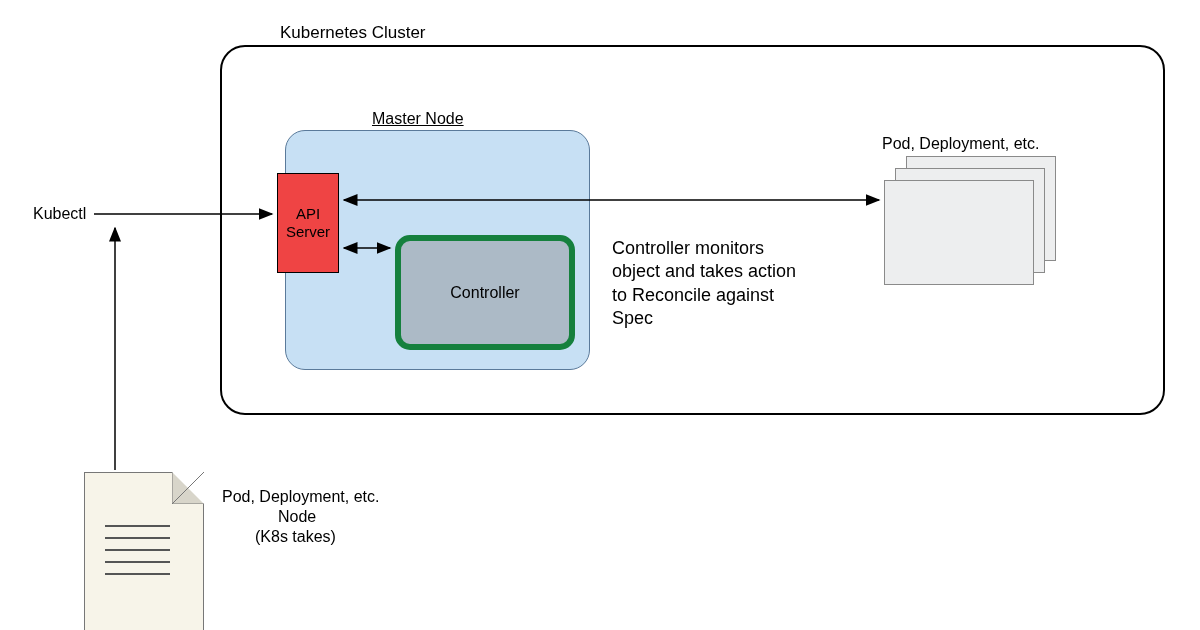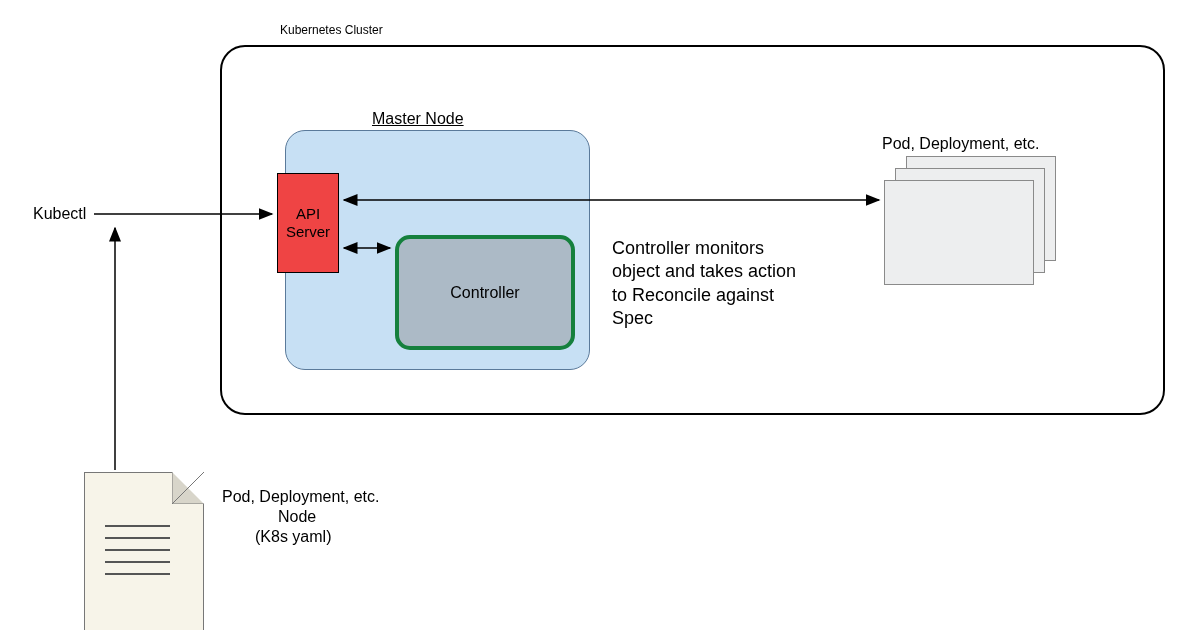--- a/index.html
+++ b/index.html
@@ -54,21 +54,21 @@
       font-size: 15px;
       line-height: 1.2;
     }
     .controller {
       position: absolute;
       left: 395px;
       top: 235px;
       width: 180px;
       height: 115px;
       background: #acbac6;
-      border: 4px solid #15803d;
+      border: 6px solid #15803d;
       border-radius: 15px;
       display: flex;
       align-items: center;
       justify-content: center;
       font-size: 16px;
     }
     .stack-card {
       position: absolute;
       width: 150px;
       height: 105px;
@@ -120,21 +120,21 @@
       top: 0;
       width: 1200px;
       height: 630px;
       pointer-events: none;
     }
   </style>
 </head>
 <body>
 
 <div class="cluster-box"></div>
-<div class="label" style="left: 280px; top: 23px; font-size: 12px;">Kubernetes Cluster</div>
+<div class="label" style="left: 280px; top: 23px; font-size: 17px;">Kubernetes Cluster</div>
 
 <div class="master-node"></div>
 <div class="label" style="left: 372px; top: 110px; font-size: 16px; text-decoration: underline;">Master Node</div>
 
 <div class="api-server">
   <span>API Server</span>
 </div>
 
 <div class="controller">
   <span>Controller</span>
@@ -158,21 +158,21 @@
 </svg>
 <div class="doc-lines">
   <div class="doc-line"></div>
   <div class="doc-line"></div>
   <div class="doc-line"></div>
   <div class="doc-line"></div>
   <div class="doc-line"></div>
 </div>
 <div class="label" style="left: 222px; top: 488px; font-size: 16px;">Pod, Deployment, etc.</div>
 <div class="label" style="left: 278px; top: 508px; font-size: 16px;">Node</div>
-<div class="label" style="left: 255px; top: 528px; font-size: 16px;">(K8s yaml)</div>
+<div class="label" style="left: 255px; top: 528px; font-size: 16px;">(K8s takes)</div>
 
 <svg class="arrow-layer">
   <defs>
     <marker id="arrowhead" markerWidth="10" markerHeight="8" refX="9" refY="4" orient="auto">
       <polygon points="0 0, 10 4, 0 8" fill="#000"></polygon>
     </marker>
     <marker id="arrowhead-start" markerWidth="10" markerHeight="8" refX="1" refY="4" orient="auto">
       <polygon points="10 0, 0 4, 10 8" fill="#000"></polygon>
     </marker>
   </defs>

